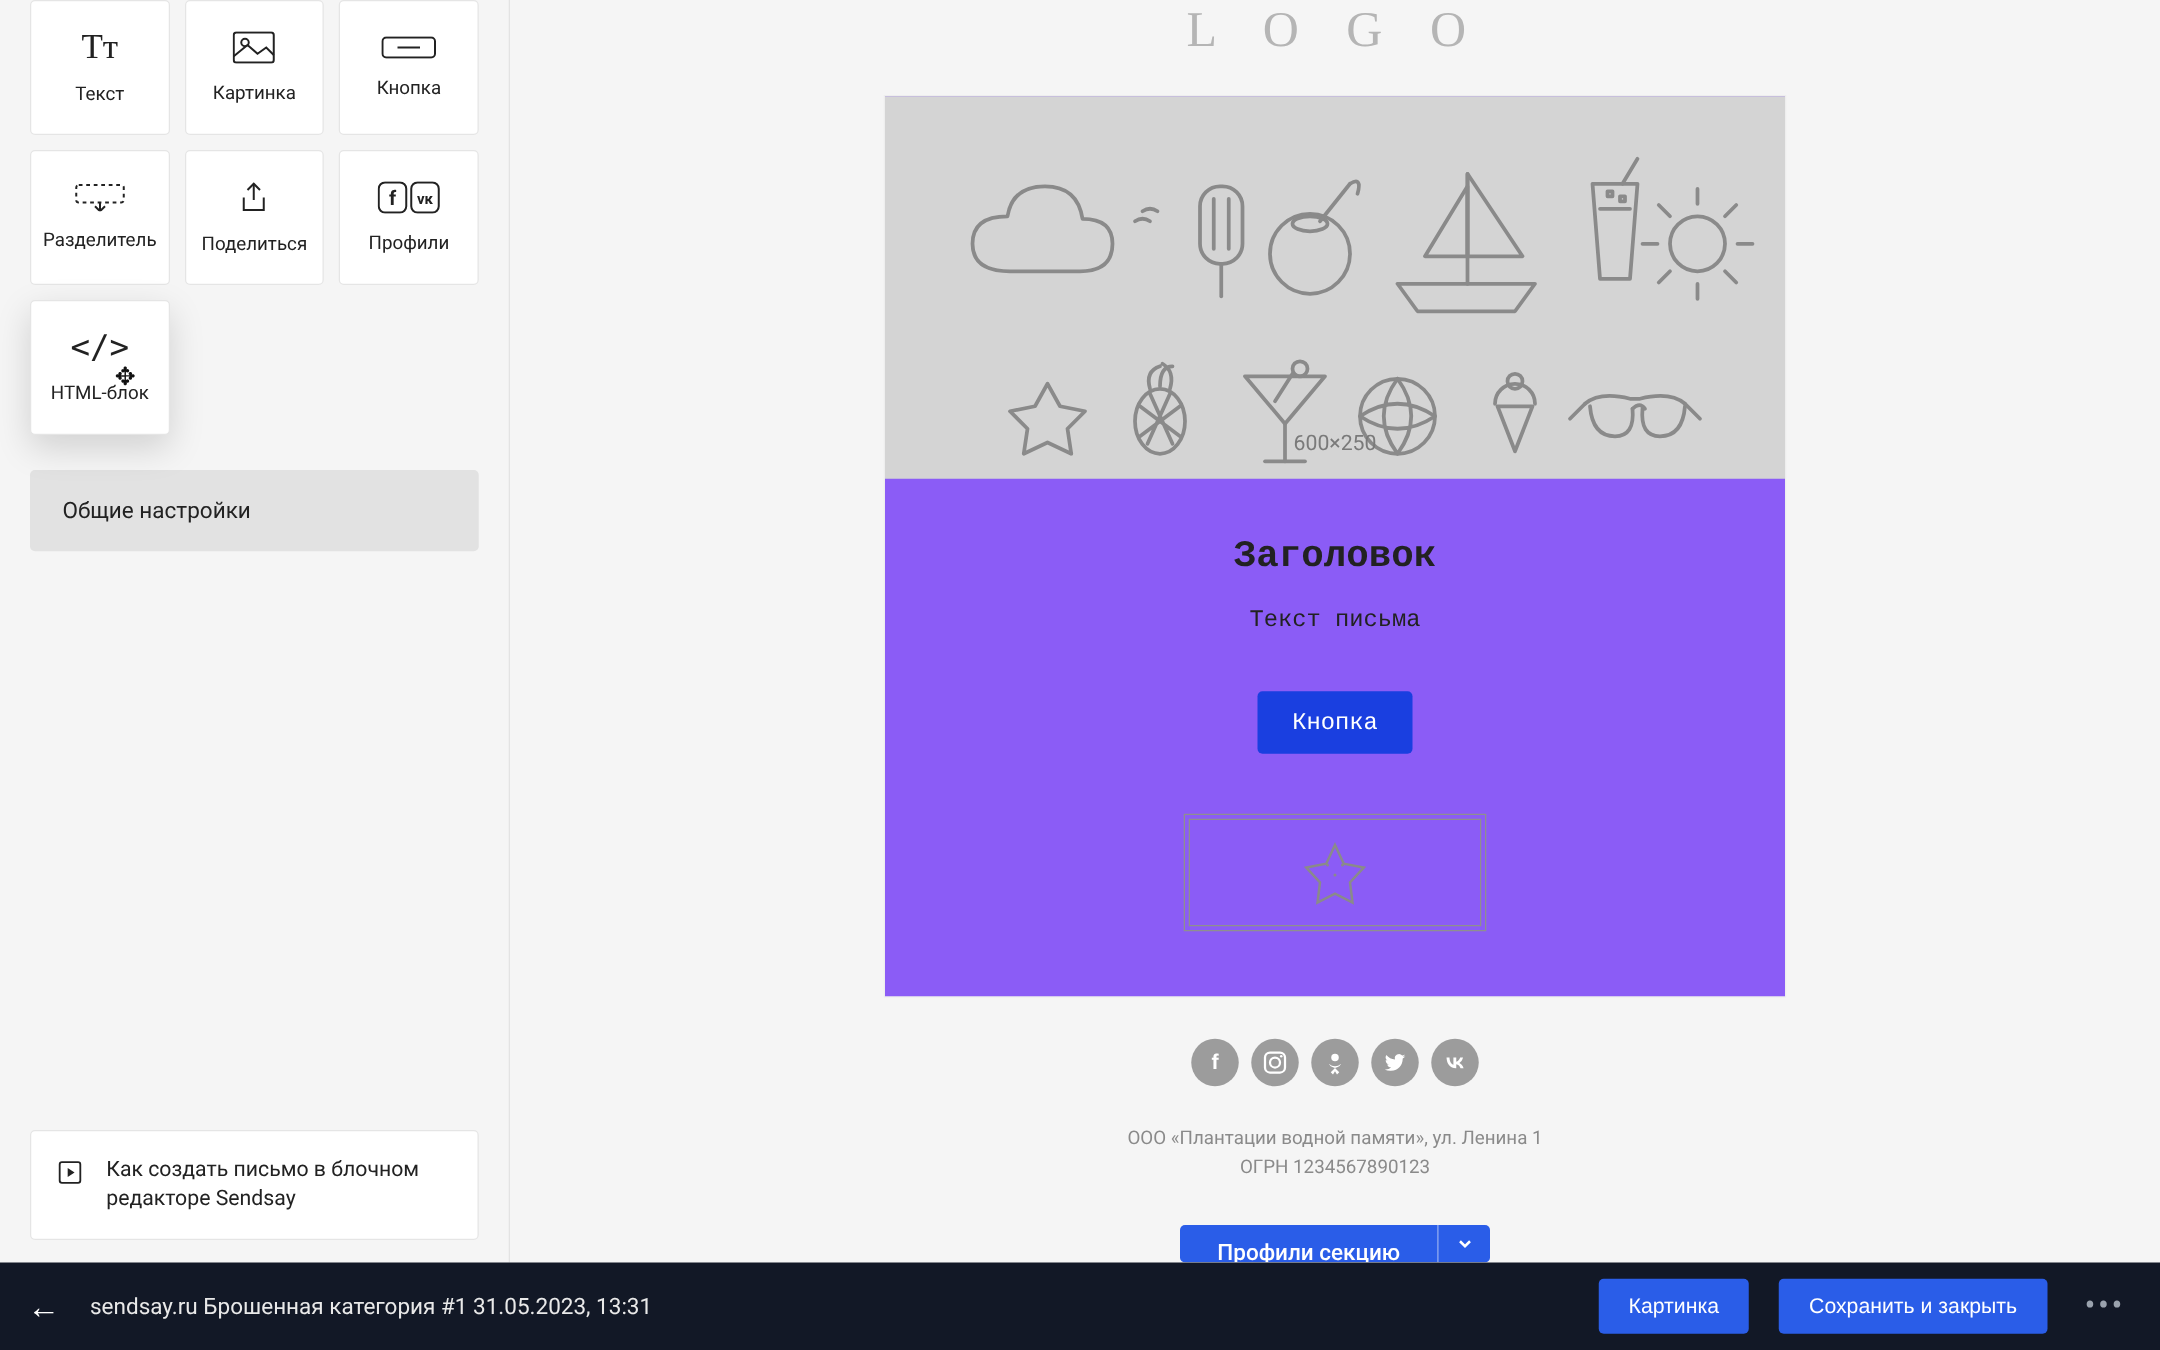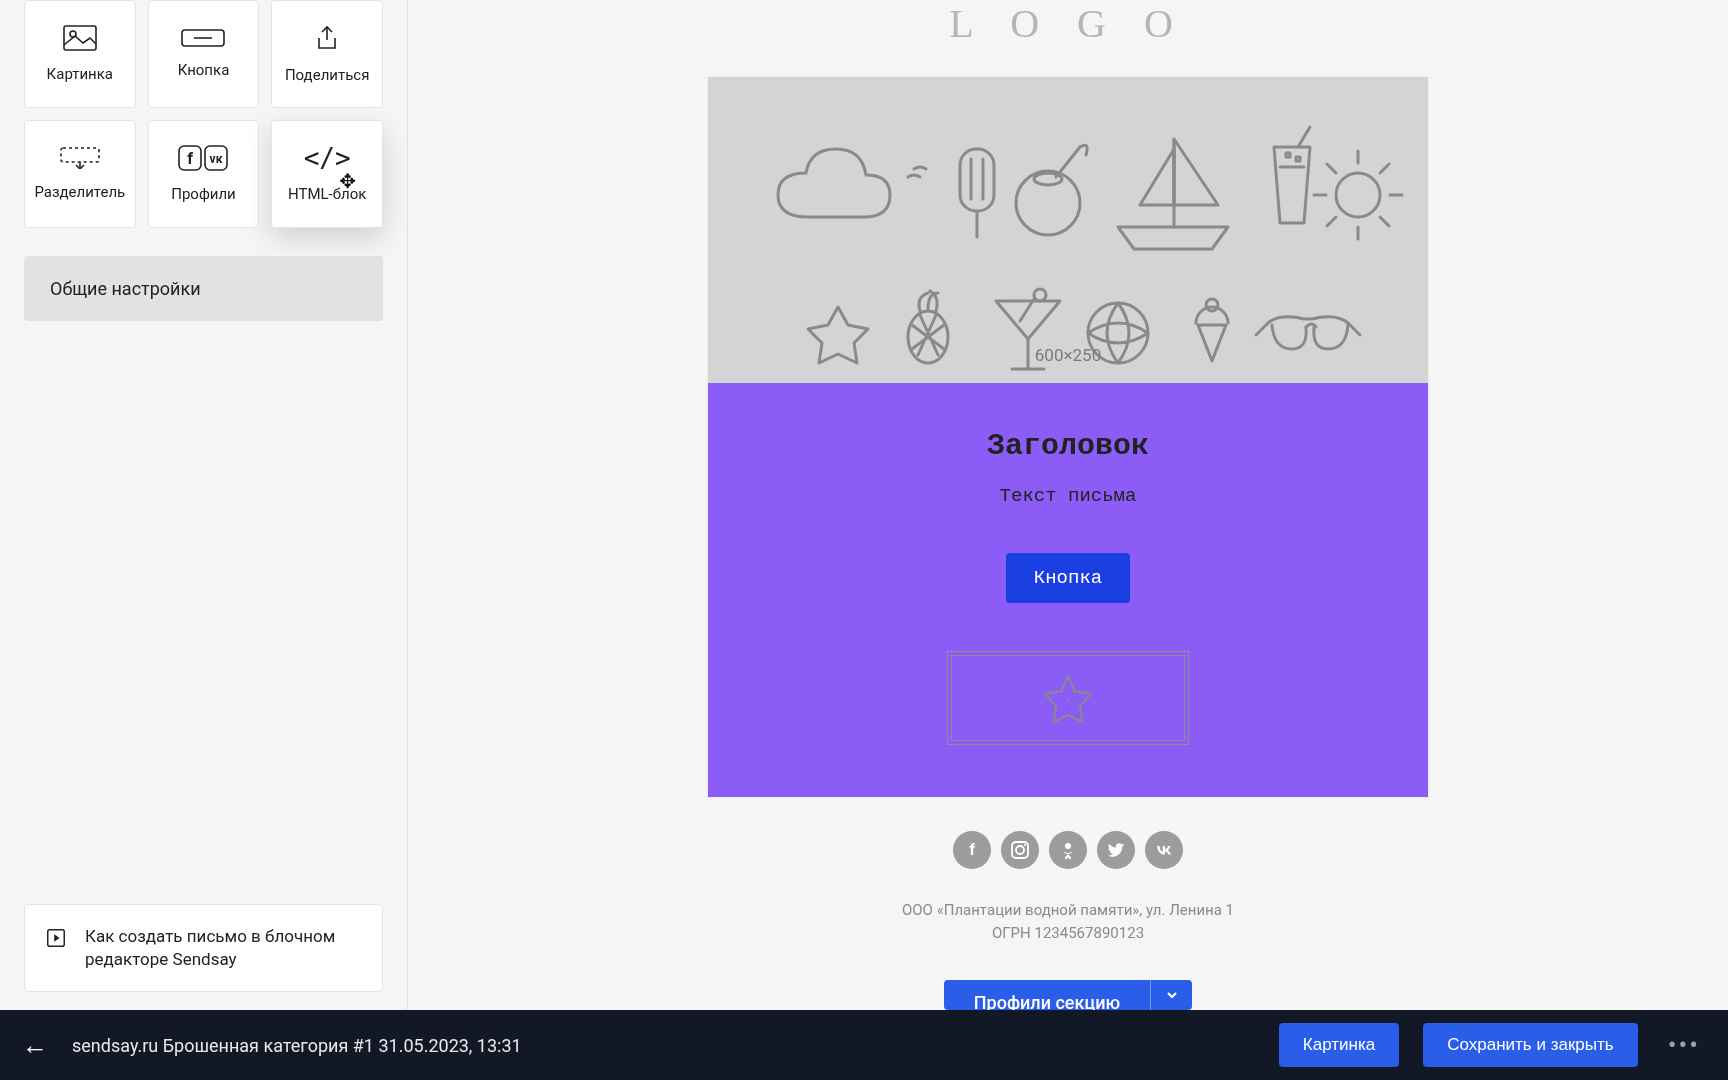--- a/index.html
+++ b/index.html
@@ -252,57 +252,61 @@
   
   .canvas::-webkit-scrollbar{width:0}
 </style>
 </head>
 <body>
 
 <aside class="sidebar">
 
   <div class="blocks">
     <div class="block">
+      <span class="ico" style="font-family:Georgia,serif;">Tт</span>
+      <span class="lbl">Текст</span>
+    </div>
+    <div class="block">
       <span class="ico">
         <svg width="34" height="26" viewBox="0 0 34 26" fill="none" stroke="#222" stroke-width="1.6">
           <rect x="1" y="1" width="32" height="24" rx="2"></rect>
           <circle cx="10" cy="9" r="3"></circle>
             <path d="M1 20 L12 11 L20 18 L27 13 L33 19"></path>
         </svg>
       </span>
       <span class="lbl">Картинка</span>
     </div>
     <div class="block">
       <span class="ico">
         <svg width="44" height="18" viewBox="0 0 44 18" fill="none" stroke="#222" stroke-width="1.6">
           <rect x="1" y="1" width="42" height="16" rx="3"></rect>
             <line x1="13" y1="9" x2="31" y2="9"></line>
         </svg>
       </span>
       <span class="lbl">Кнопка</span>
     </div>
     <div class="block">
       <span class="ico">
+        <svg width="40" height="22" viewBox="0 0 40 22" fill="none" stroke="#222" stroke-width="1.6">
+          <rect x="1" y="1" width="38" height="14" rx="2" stroke-dasharray="3 3"></rect>
+          <line x1="20" y1="15" x2="20" y2="22"></line>
+            <polyline points="16,18 20,22 24,18"></polyline>
+        </svg>
+      </span>
+      <span class="lbl">Разделитель</span>
+    </div>
+    <div class="block">
+      <span class="ico">
         <svg width="26" height="28" viewBox="0 0 26 28" fill="none" stroke="#222" stroke-width="1.6">
           <path d="M13 16 V3"></path>
             <polyline points="8,8 13,3 18,8"></polyline>
           <path d="M5 14 v10 h16 v-10"></path>
         </svg>
       </span>
       <span class="lbl">Поделиться</span>
-    </div>
-    <div class="block">
-      <span class="ico">
-        <svg width="40" height="22" viewBox="0 0 40 22" fill="none" stroke="#222" stroke-width="1.6">
-          <rect x="1" y="1" width="38" height="14" rx="2" stroke-dasharray="3 3"></rect>
-          <line x1="20" y1="15" x2="20" y2="22"></line>
-            <polyline points="16,18 20,22 24,18"></polyline>
-        </svg>
-      </span>
-      <span class="lbl">Разделитель</span>
     </div>
     <div class="block">
       <span class="ico">
         <svg width="50" height="26" viewBox="0 0 50 26" fill="none" stroke="#222" stroke-width="1.6">
           <rect x="1" y="1" width="22" height="24" rx="5"></rect>
           <text x="12" y="19" text-anchor="middle" font-size="16" font-weight="700" fill="#222" stroke="none">f</text>
           <rect x="27" y="1" width="22" height="24" rx="5"></rect>
           <text x="38" y="18" text-anchor="middle" font-size="12" font-weight="700" fill="#222" stroke="none">vк</text>
         </svg>
       </span>

